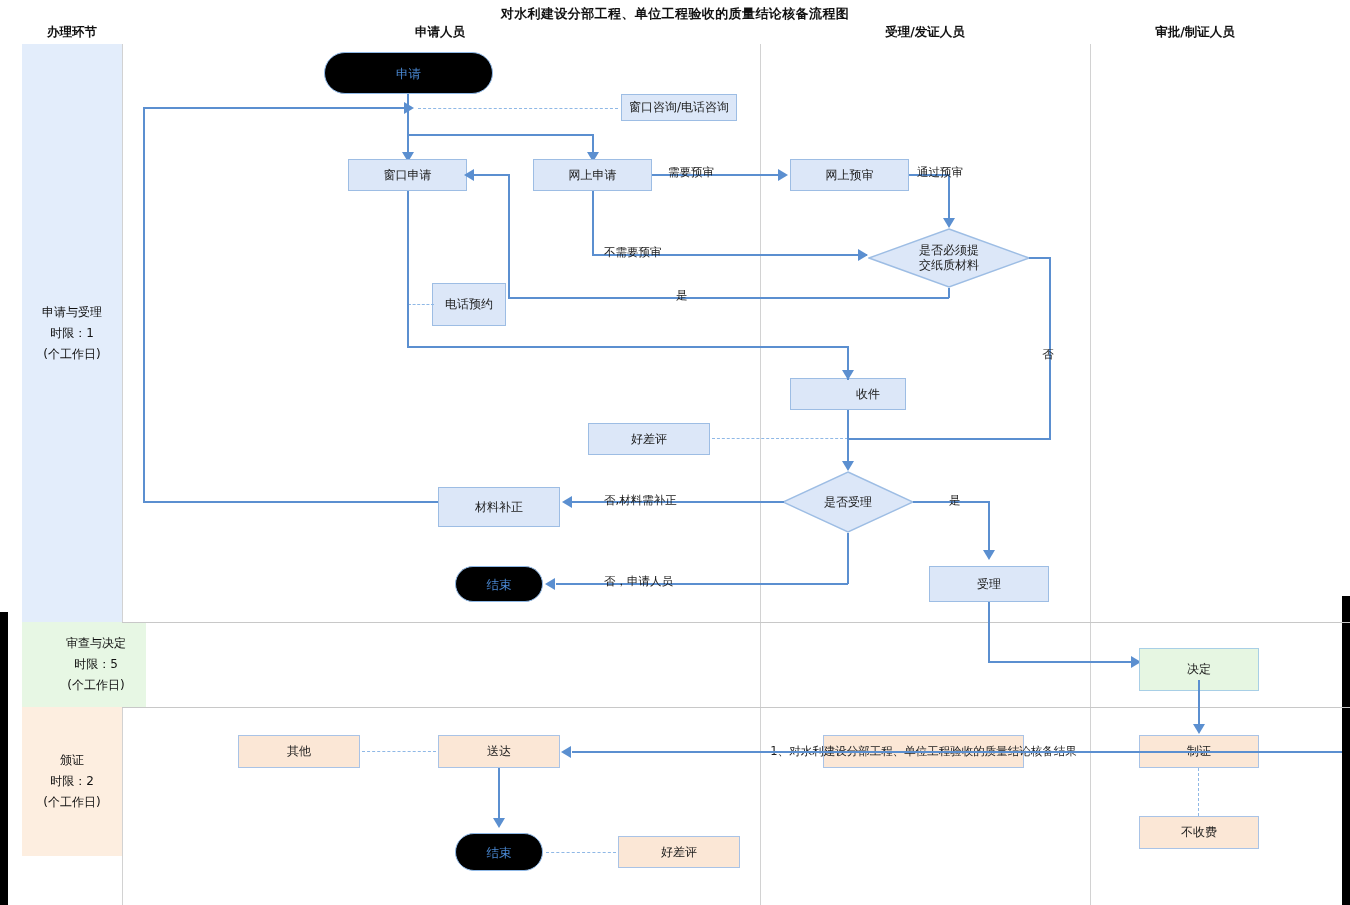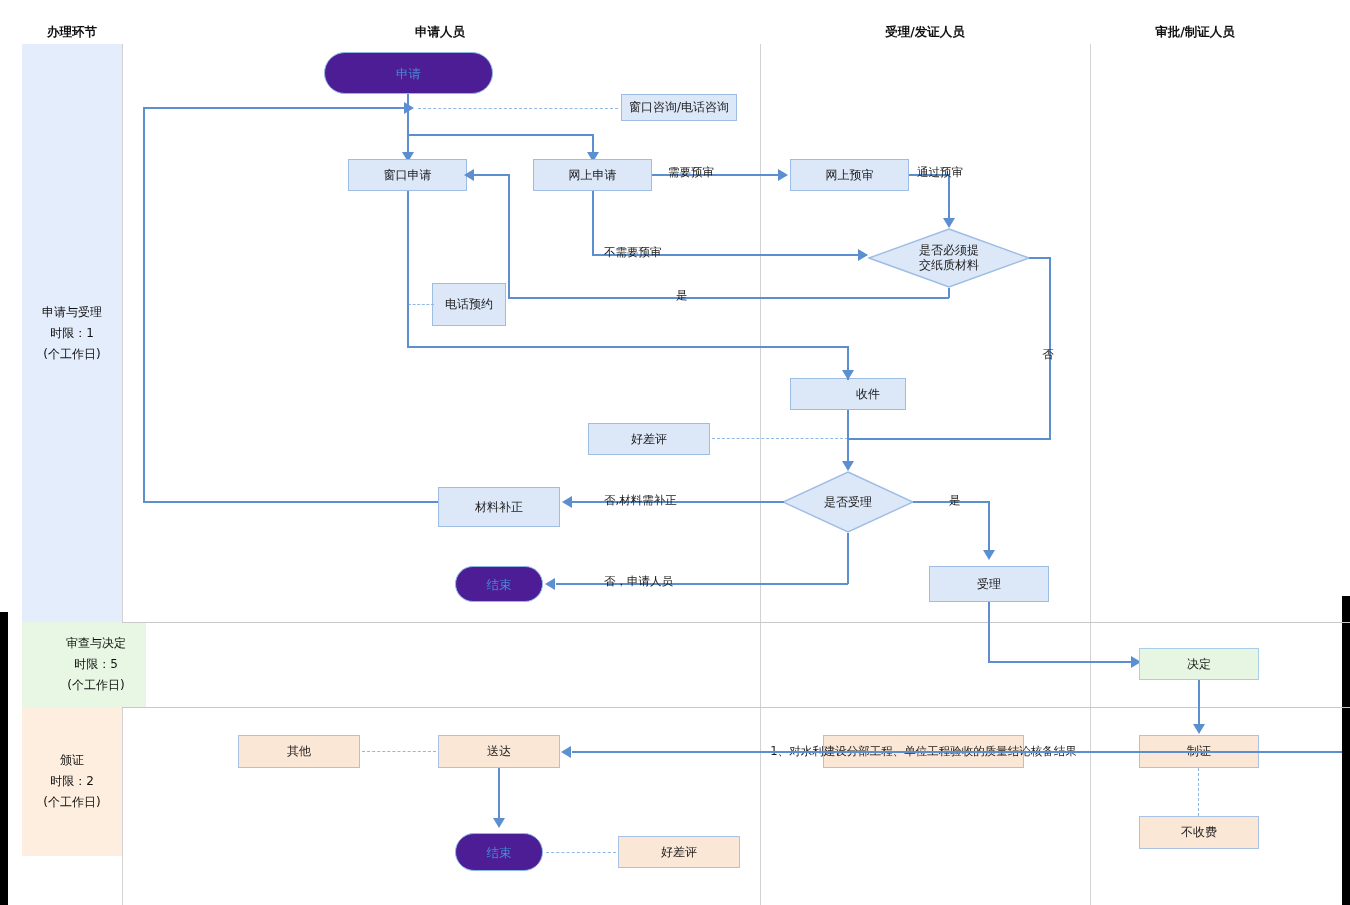--- a/index.html
+++ b/index.html
@@ -45,21 +45,21 @@
   
   .node{
     position:absolute;box-sizing:border-box;
     display:flex;align-items:center;justify-content:center;
     text-align:center;font-size:12px;line-height:15px;
   }
   .n-blue{background:#dce7f8;border:1px solid #9dbde4;color:#1b1b1b;}
   .n-orange{background:#fbe7d6;border:1px solid #a9c3e6;color:#1b1b1b;}
   .n-green{background:#e6f6e2;border:1px solid #a8cfe6;color:#1b1b1b;}
   .n-term{
-    background:#4c1d95;border:1.6px solid #8fb8e6;border-radius:22px;
+    background:#000000;border:1.6px solid #8fb8e6;border-radius:22px;
     color:#4a89d4;font-size:12.5px;
   }
   .n-diamond{
     background:transparent;border:none;color:#1b1b1b;
     font-size:12px;line-height:15px;
   }
   .n-diamond .dshape{
     position:absolute;left:0;top:0;width:100%;height:100%;
   }
   .n-diamond .dtext{position:relative;z-index:2;}
@@ -89,20 +89,21 @@
   }
 </style>
 </head>
 <body>
 
 <div id="root">
 
   <div class="rail" style="left:0;top:612px;height:293px;"></div>
   <div class="rail" style="right:0;top:596px;height:309px;"></div>
 
+  <div class="title">对水利建设分部工程、单位工程验收的质量结论核备流程图</div>
 
   <div class="colhead" style="left:22px;width:100px;">办理环节</div>
   <div class="colhead" style="left:340px;width:200px;">申请人员</div>
   <div class="colhead" style="left:825px;width:200px;">受理/发证人员</div>
   <div class="colhead" style="left:1095px;width:200px;">审批/制证人员</div>
 
   <div class="vdiv" style="left:122px;top:44px;height:861px;"></div>
   <div class="vdiv" style="left:760px;top:44px;height:861px;"></div>
   <div class="vdiv" style="left:1090px;top:44px;height:861px;"></div>
 
@@ -242,21 +243,21 @@
 
   <div class="ln lnh" style="left:913px;top:501px;width:76px;"></div>
   <div class="ln lnv" style="left:988px;top:501px;height:56px;"></div>
   <div class="arrow ar-d" style="left:983px;top:550px;"></div>
   <div class="elabel" style="left:949px;top:494px;">是</div>
 
   <div class="ln lnv" style="left:988px;top:602px;height:60px;"></div>
   <div class="ln lnh" style="left:988px;top:661px;width:155px;"></div>
   <div class="arrow ar-r" style="left:1131px;top:656px;"></div>
 
-  <div class="node n-green" style="left:1139px;top:648px;width:120px;height:32px;">
+  <div class="node n-green" style="left:1139px;top:648px;width:120px;height:43px;">
     <span>决定</span>
   </div>
 
   <div class="ln lnv" style="left:1198px;top:680px;height:52px;"></div>
   <div class="arrow ar-d" style="left:1193px;top:724px;"></div>
 
   <div class="node n-orange" style="left:1139px;top:735px;width:120px;height:33px;">
     <span>制证</span>
   </div>
 

